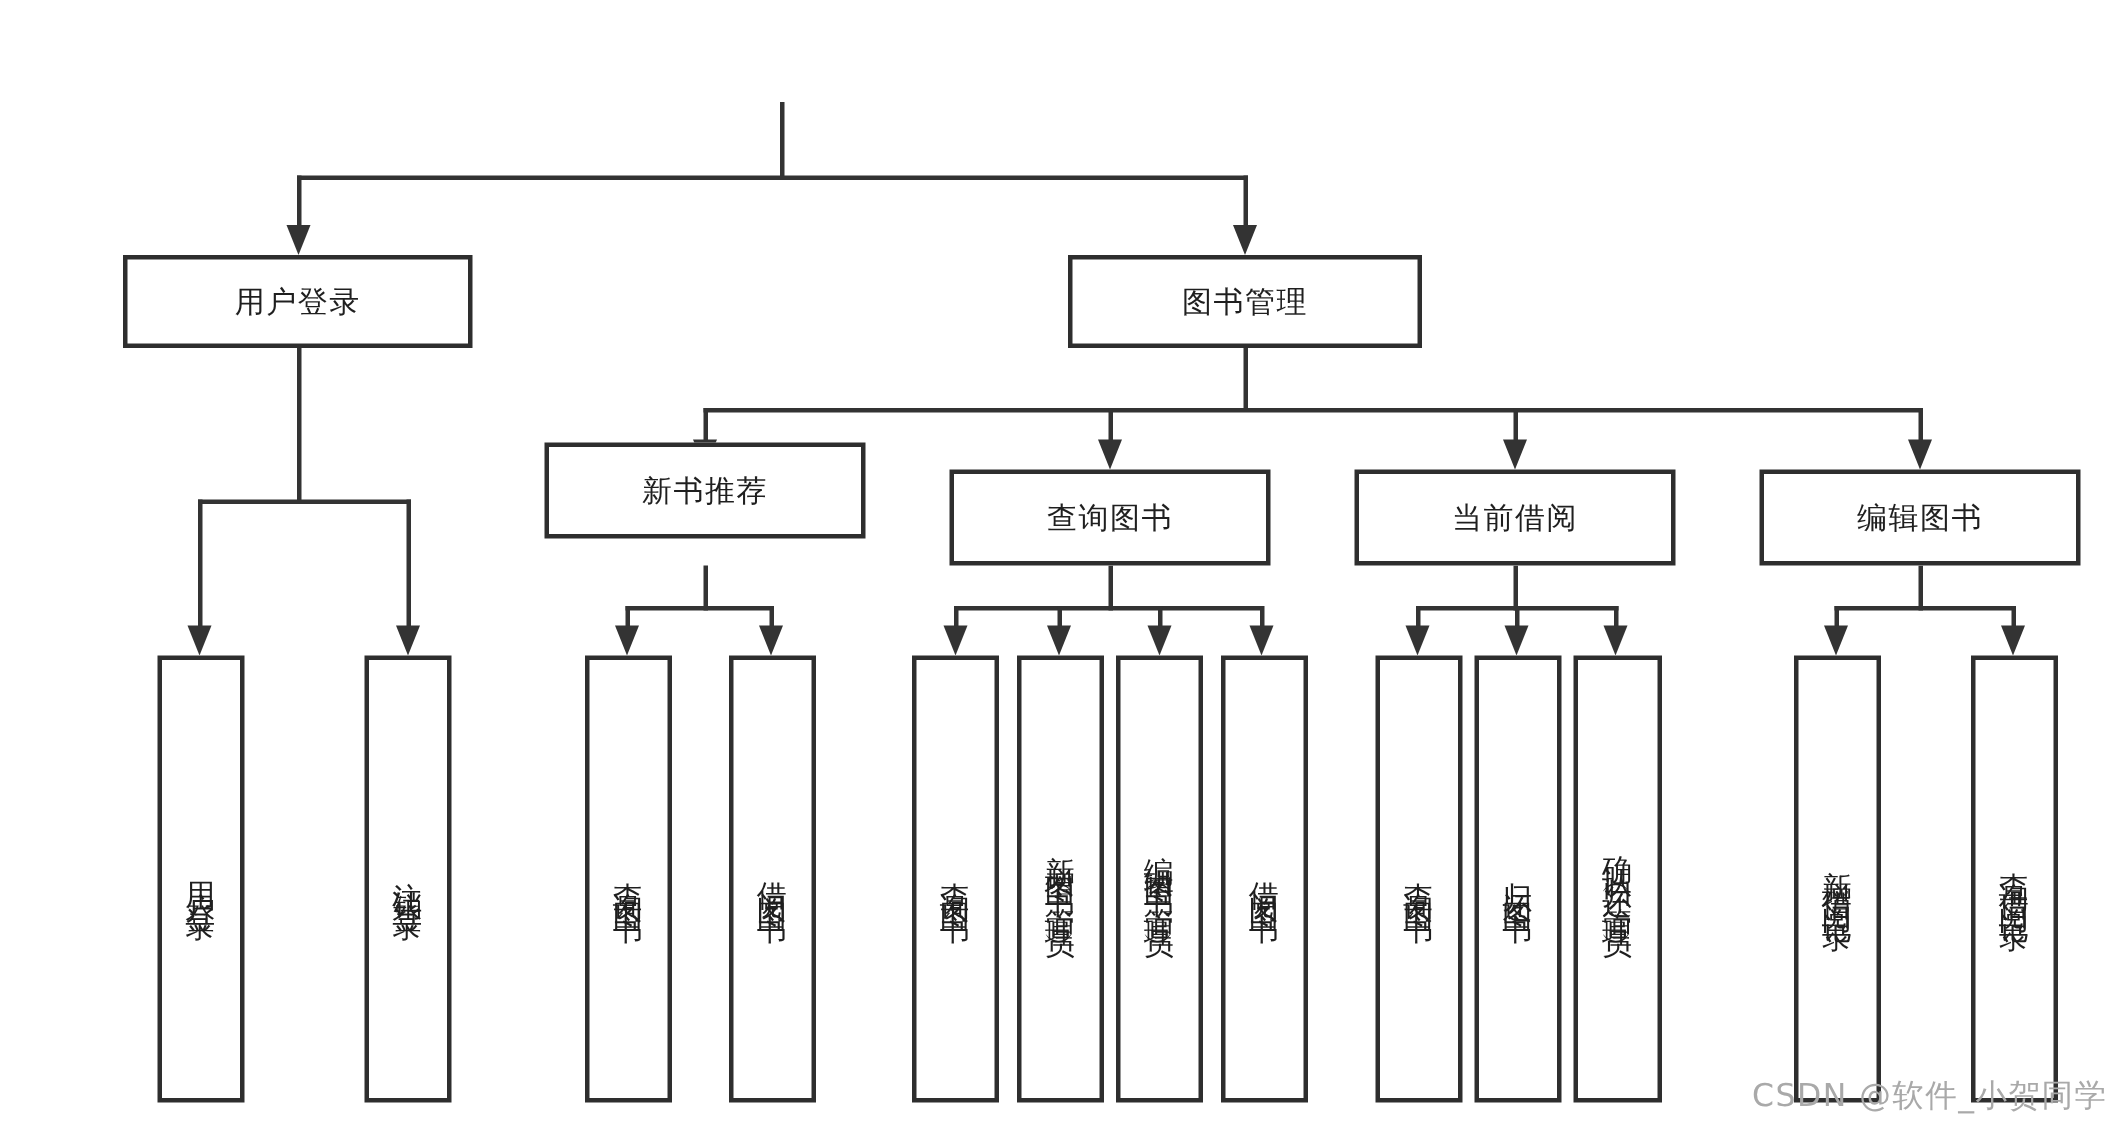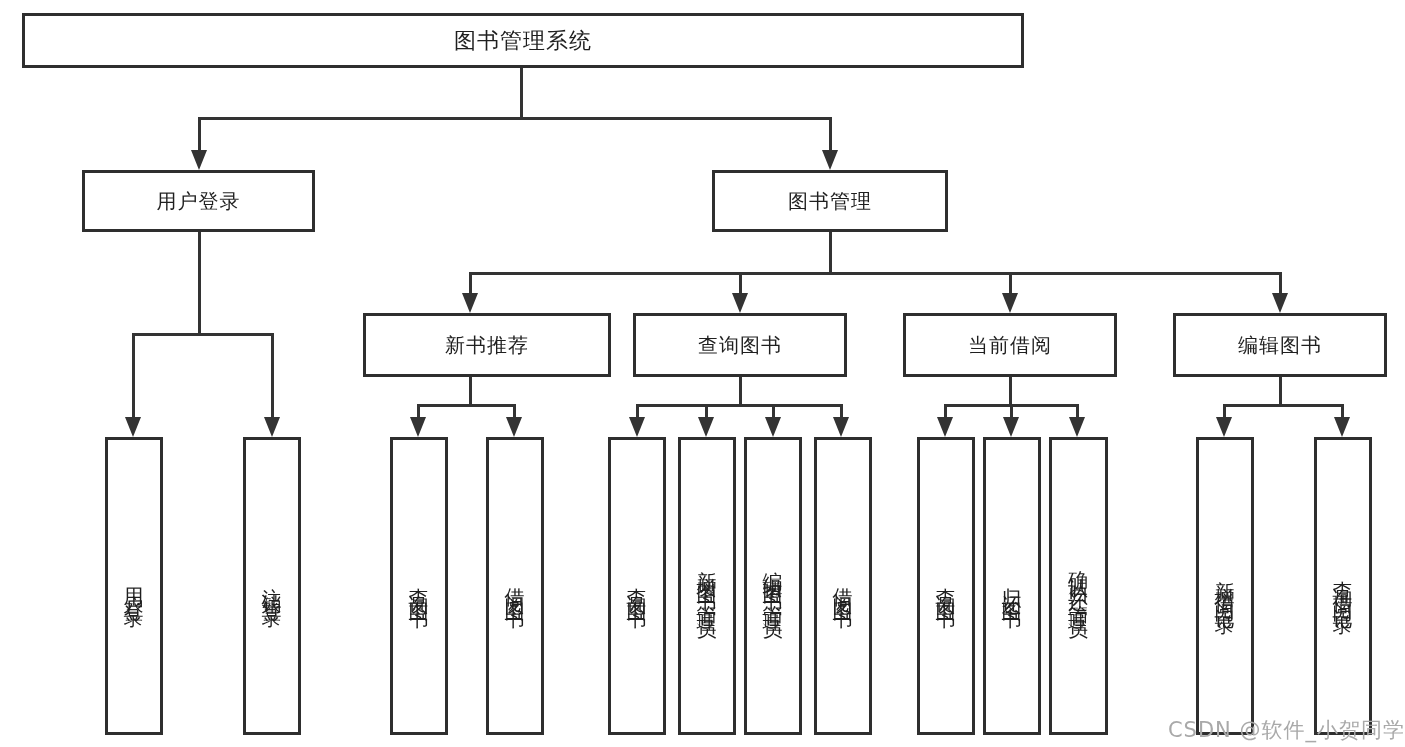--- a/index.html
+++ b/index.html
@@ -28,32 +28,29 @@
   .watermark{
     position:absolute;top:716px;right:0px;z-index:3;
     font-size:21px;color:#a9a9a9;letter-spacing:1px;white-space:nowrap;
   }
 </style>
 </head>
 <body>
 
 <div class="canvas">
 
-  <div class="box root" style="left:22px;top:13px;width:1002px;height:55px;">
-    <span>图书管理系统</span>
-  </div>
 
   <div class="box" style="left:82px;top:170px;width:233px;height:62px;">
     <span>用户登录</span>
   </div>
   <div class="box" style="left:712px;top:170px;width:236px;height:62px;">
     <span>图书管理</span>
   </div>
 
-  <div class="box" style="left:363px;top:313px;width:248px;height:64px;">
+  <div class="box" style="left:363px;top:295px;width:214px;height:64px;">
     <span>新书推荐</span>
   </div>
   <div class="box" style="left:633px;top:313px;width:214px;height:64px;">
     <span>查询图书</span>
   </div>
   <div class="box" style="left:903px;top:313px;width:214px;height:64px;align-items:center;">
     <span>当前借阅</span>
   </div>
   <div class="box" style="left:1173px;top:313px;width:214px;height:64px;">
     <span>编辑图书</span>

